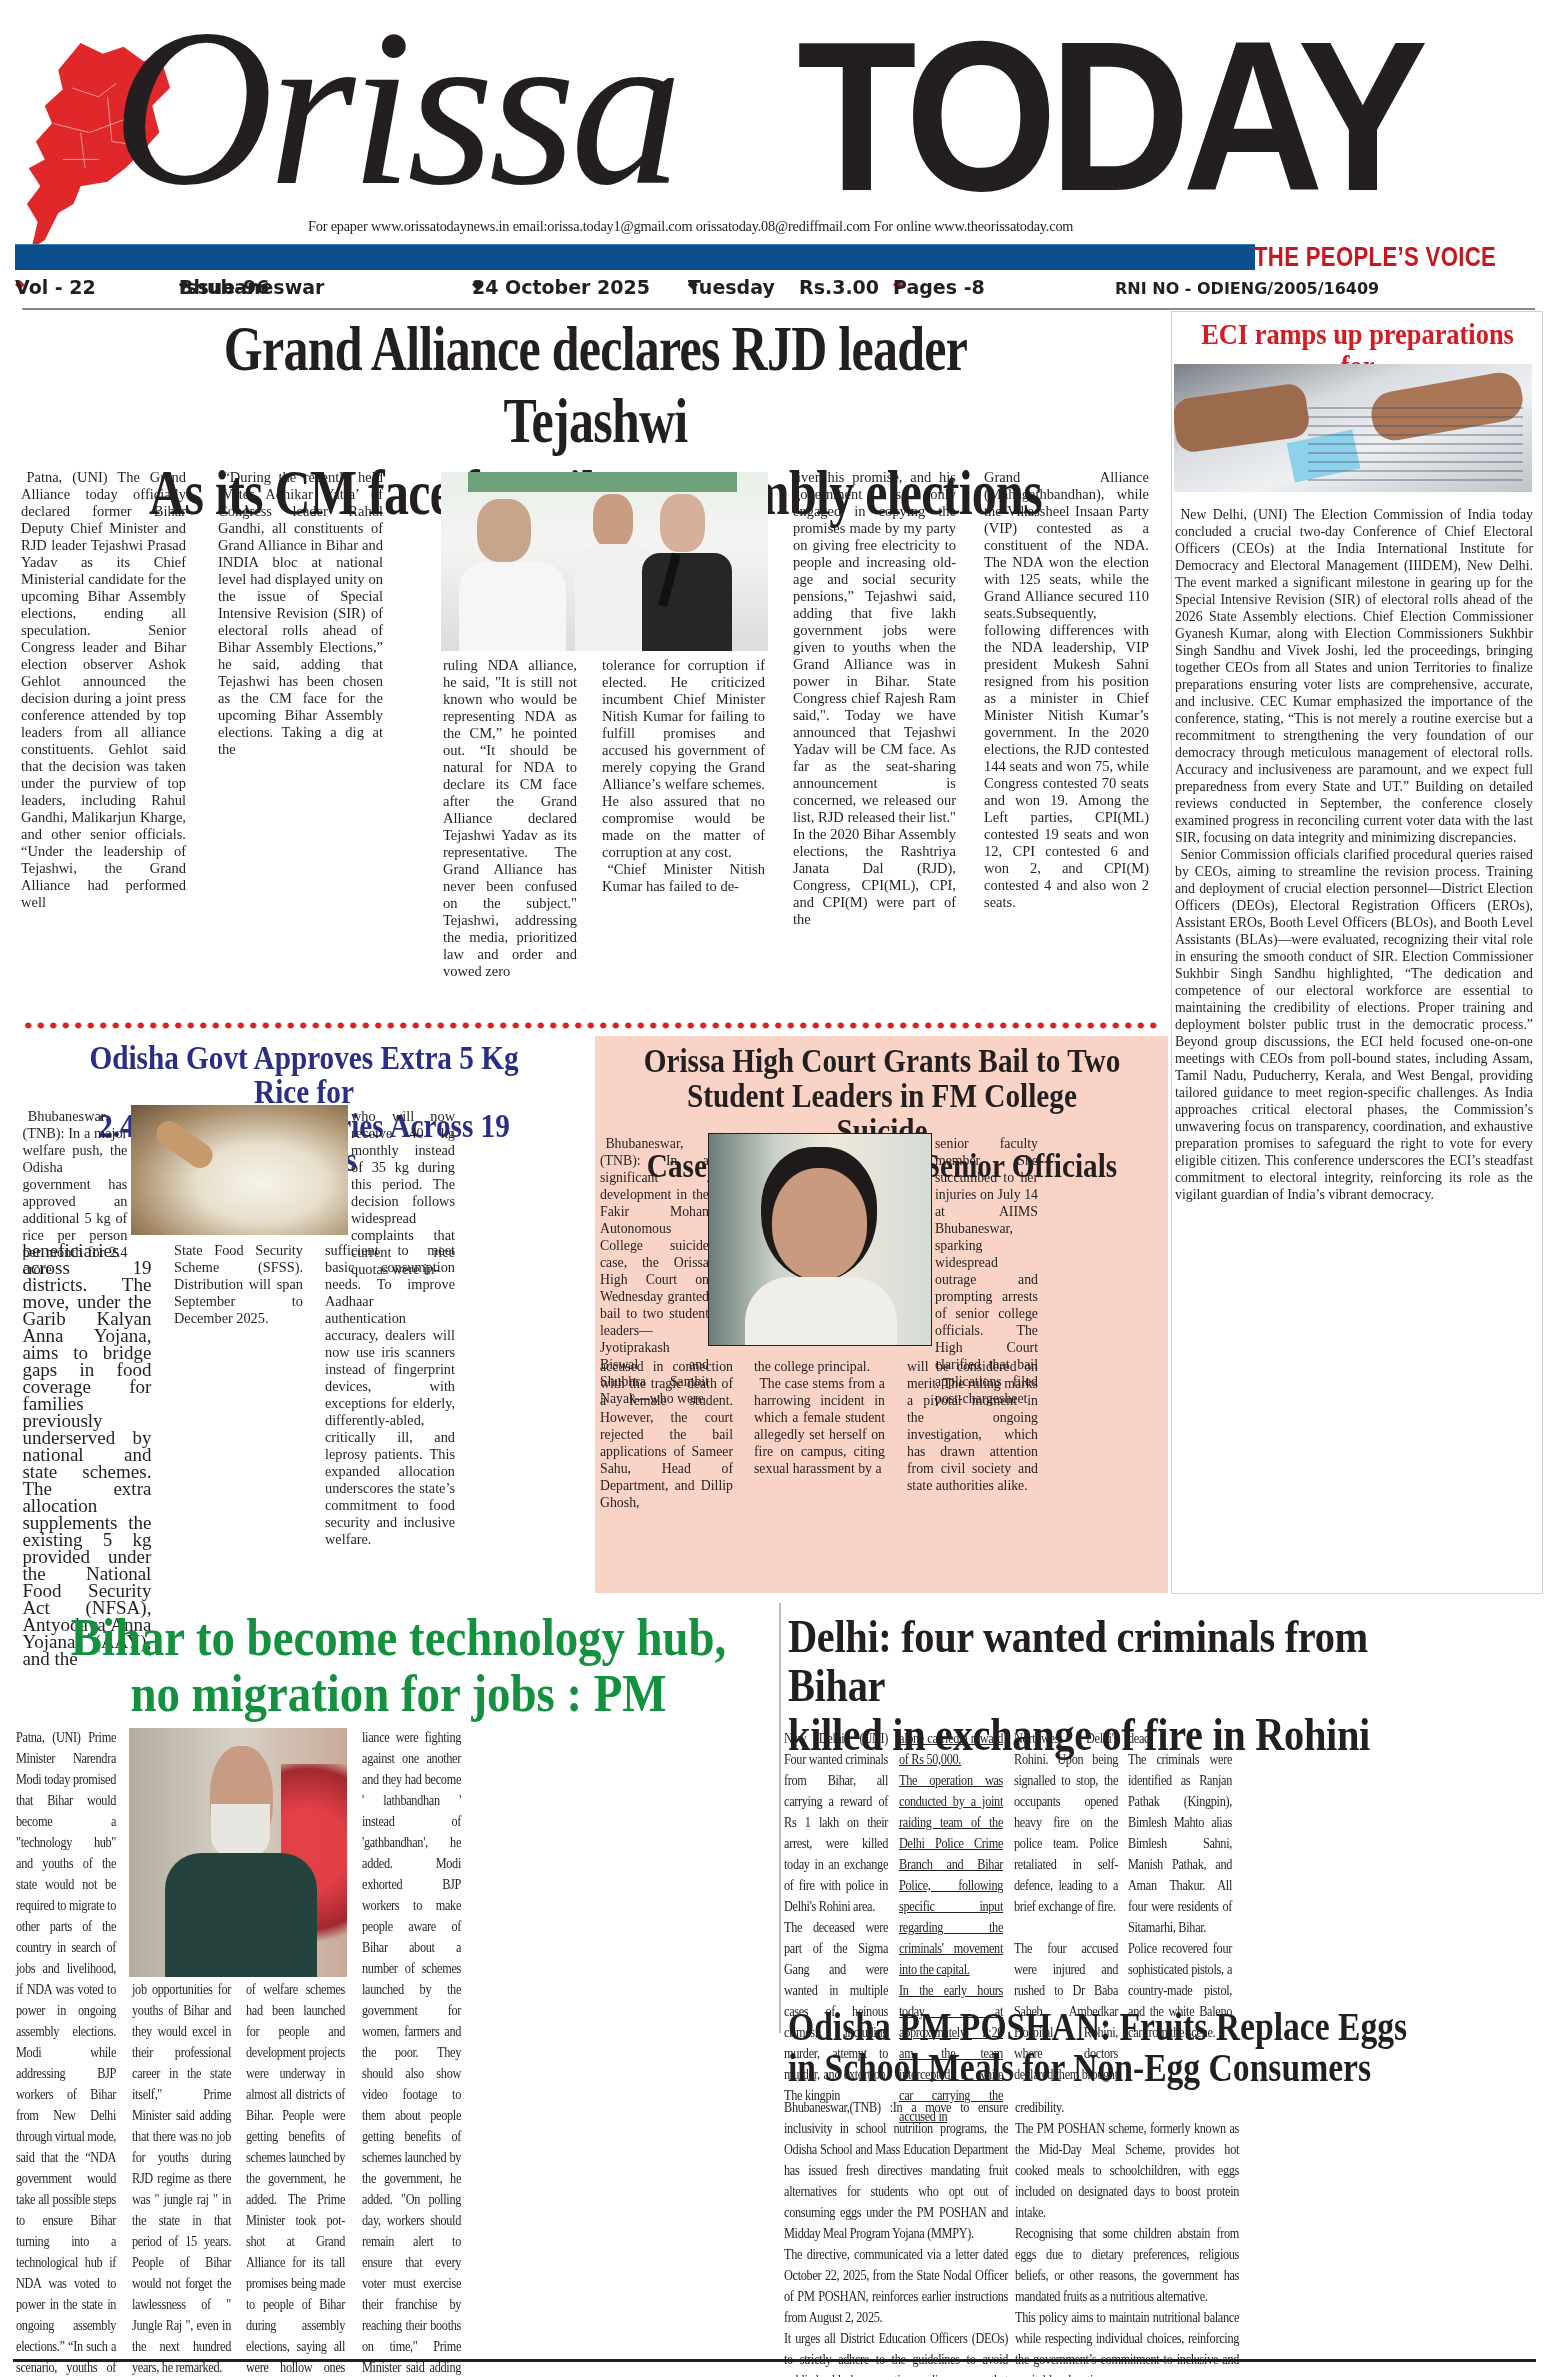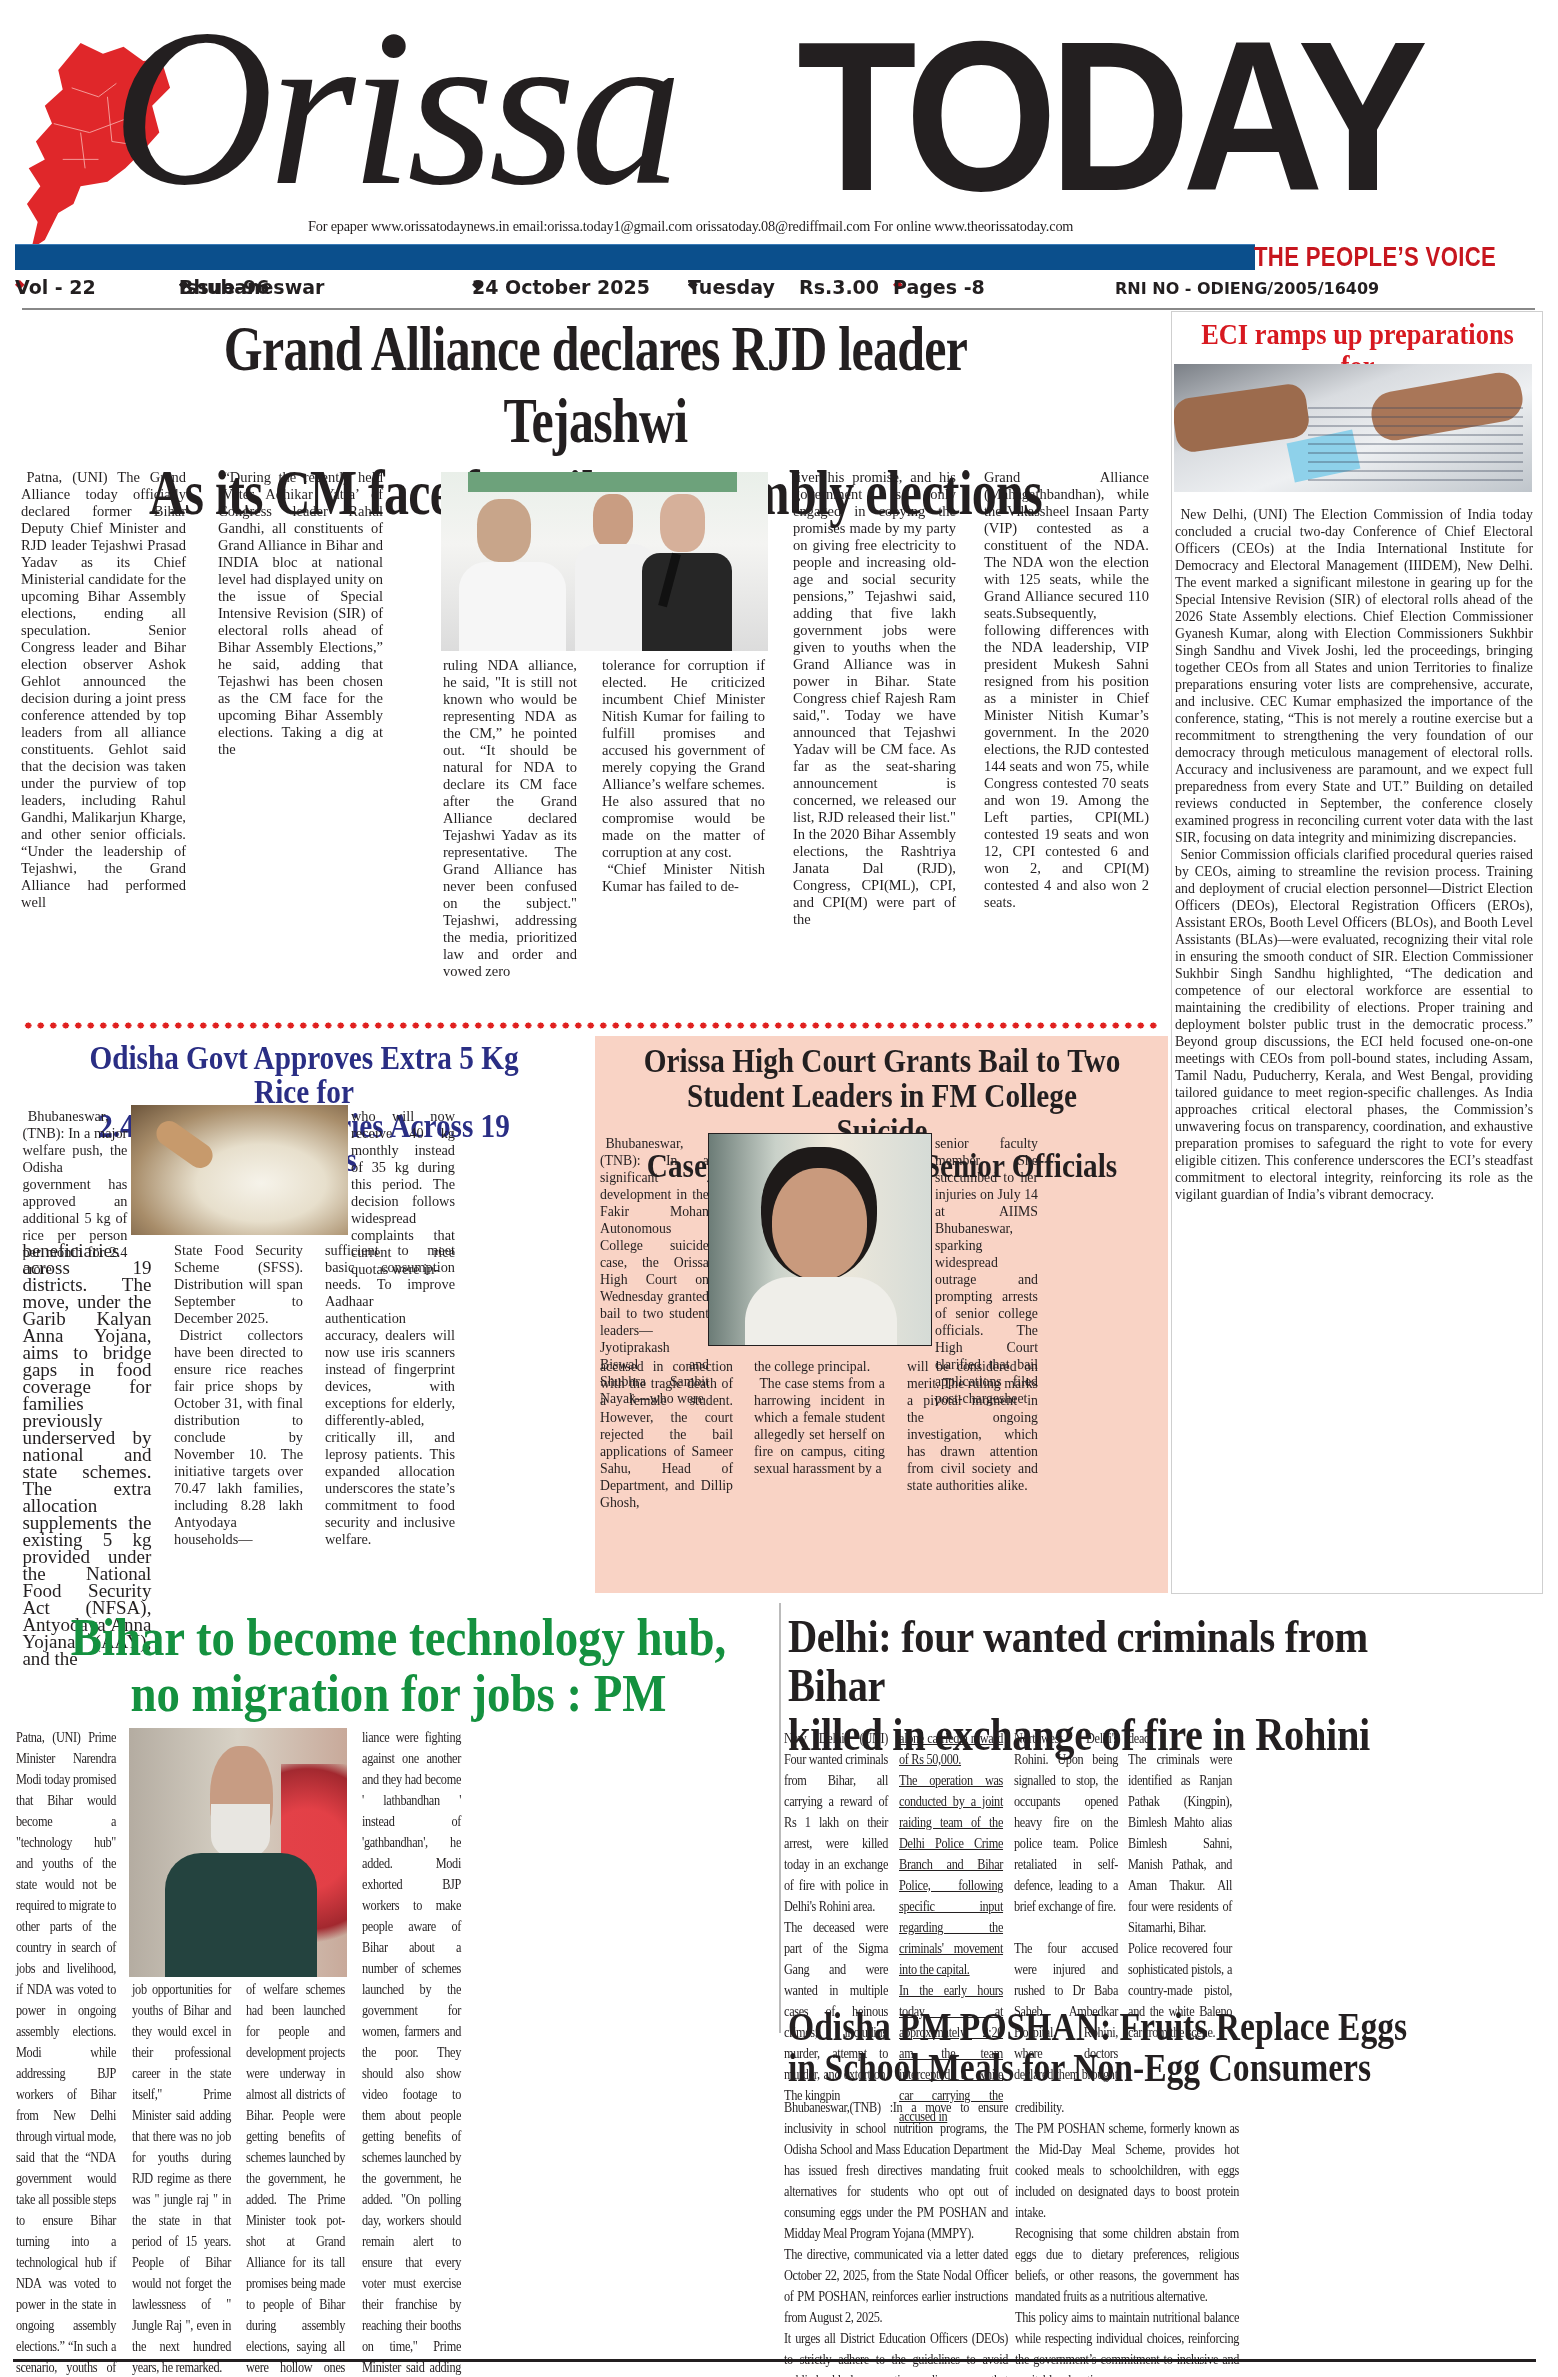--- a/index.html
+++ b/index.html
@@ -161,21 +161,20 @@
       <p class="indent">Bhubaneswar, (TNB): In a major welfare push, the Odisha government has approved an additional 5 kg of rice per person per month for 2.4 crore</p>
     </div>
   <div class="photo" style="left:131px; top:1105px; width:217px; height:130px; background:radial-gradient(ellipse at 60% 60%,#f6f3ea 0%,#e7dfcc 35%,#a88d6a 70%,#6b543b 100%);">
     <div style="position:absolute;left:22.4px;top:27px;width:63px;height:25px;background:#c79a6c;border-radius:12.5px;transform:rotate(35deg)"></div>
   </div>
   <div class="col" style="left:22.4px; top:1242px; width:129px; font-size:19px;">
       <p>beneficiaries across 19 districts. The move, under the Garib Kalyan Anna Yojana, aims to bridge gaps in food coverage for families previously underserved by national and state schemes. The extra allocation supplements the existing 5 kg provided under the National Food Security Act (NFSA), Antyodaya Anna Yojana (AAY), and the</p>
     </div>
   <div class="col" style="left:174px; top:1242px; width:129px; font-size:14.3px;">
     <p>State Food Security Scheme (SFSS). Distribution will span September to December 2025.</p>
-    <p class="indent">District collectors have been directed to ensure rice reaches fair price shops by October 31, with final distribution to conclude by November 10. The initiative targets over 70.47 lakh families, including 8.28 lakh Antyodaya households—</p>
   </div>
   <div class="col" style="left:351px; top:1108px; width:104px; font-size:14.3px;">
       <p>who will now receive 40 kg monthly instead of 35 kg during this period. The decision follows widespread complaints that current rice quotas were in-</p>
     </div>
   <div class="col" style="left:325px; top:1242px; width:130px; font-size:14.3px;">
       <p>sufficient to meet basic consumption needs. To improve Aadhaar authentication accuracy, dealers will now use iris scanners instead of fingerprint devices, with exceptions for elderly, differently-abled, critically ill, and leprosy patients. This expanded allocation underscores the state’s commitment to food security and inclusive welfare.</p>
     </div>
 </article>
 
 <article>

